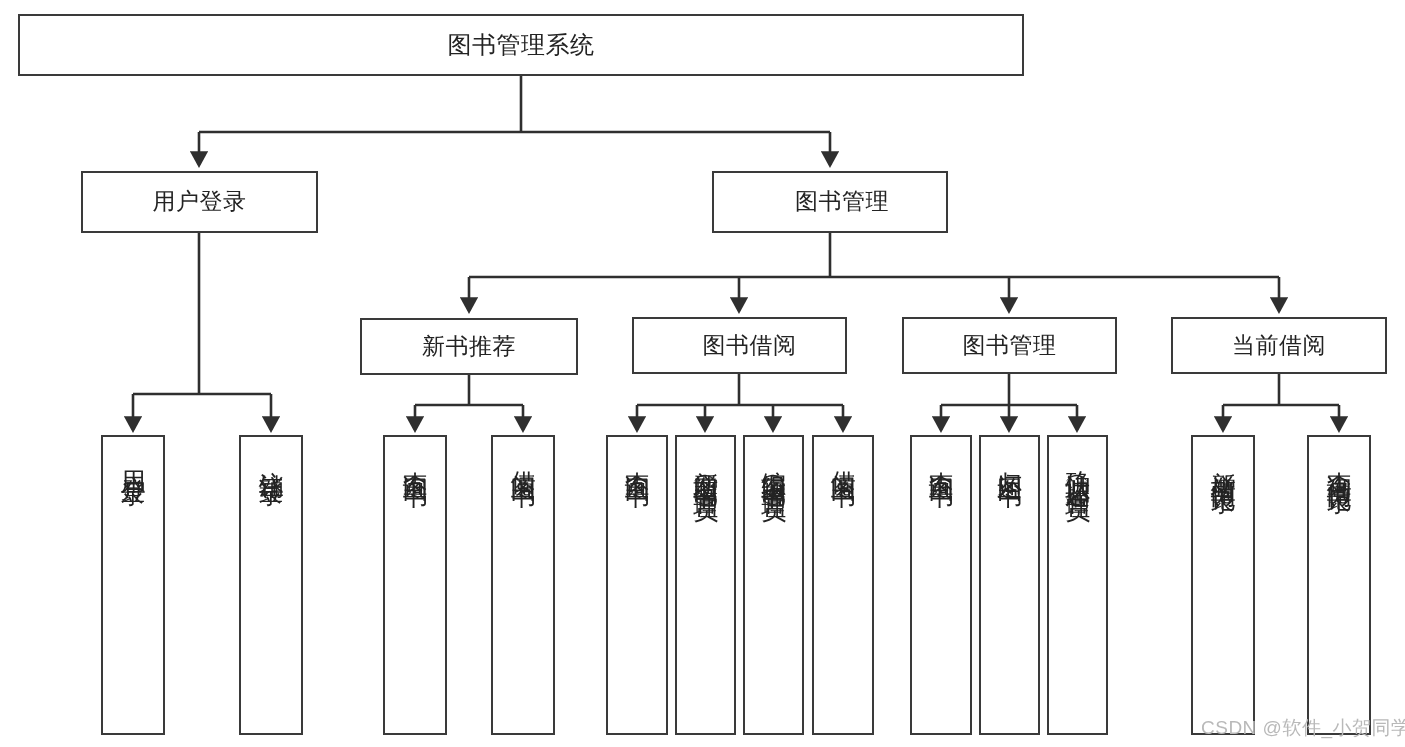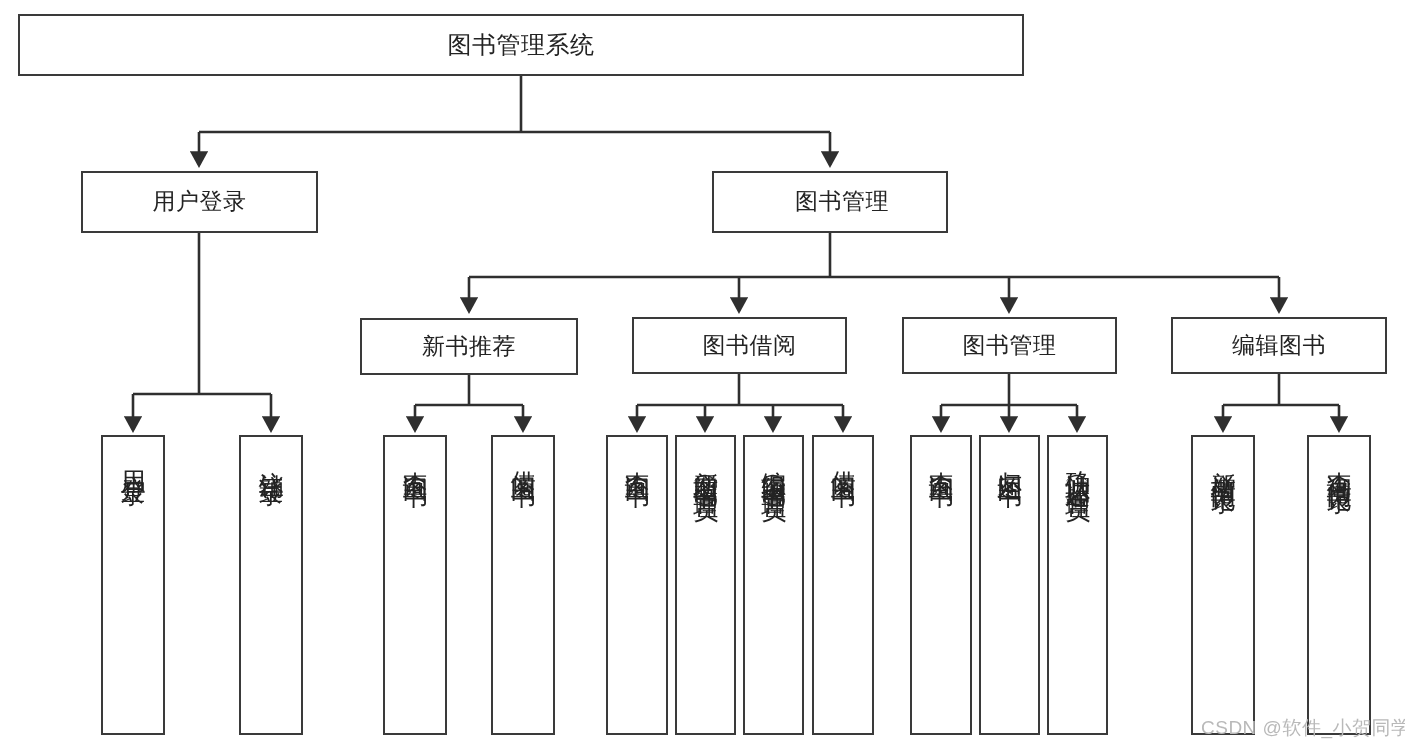--- a/index.html
+++ b/index.html
@@ -147,21 +147,21 @@
 
   <div class="node h" style="left:632px; top:317px; width:215px; height:57px;padding-left:20px;">
     <span class="lbl">图书借阅</span>
   </div>
 
   <div class="node h" style="left:902px; top:317px; width:215px; height:57px;">
     <span class="lbl">图书管理</span>
   </div>
 
   <div class="node h" style="left:1171px; top:317px; width:216px; height:57px;">
-    <span class="lbl">编辑图书</span>
+    <span class="lbl">当前借阅</span>
   </div>
 
   <div class="node v" style="left:101px; top:435px; width:64px; height:300px;">
     <span class="lbl">用户登录</span>
   </div>
 
   <div class="node v" style="left:239px; top:435px; width:64px; height:300px;">
     <span class="lbl">注销登录</span>
   </div>
 

